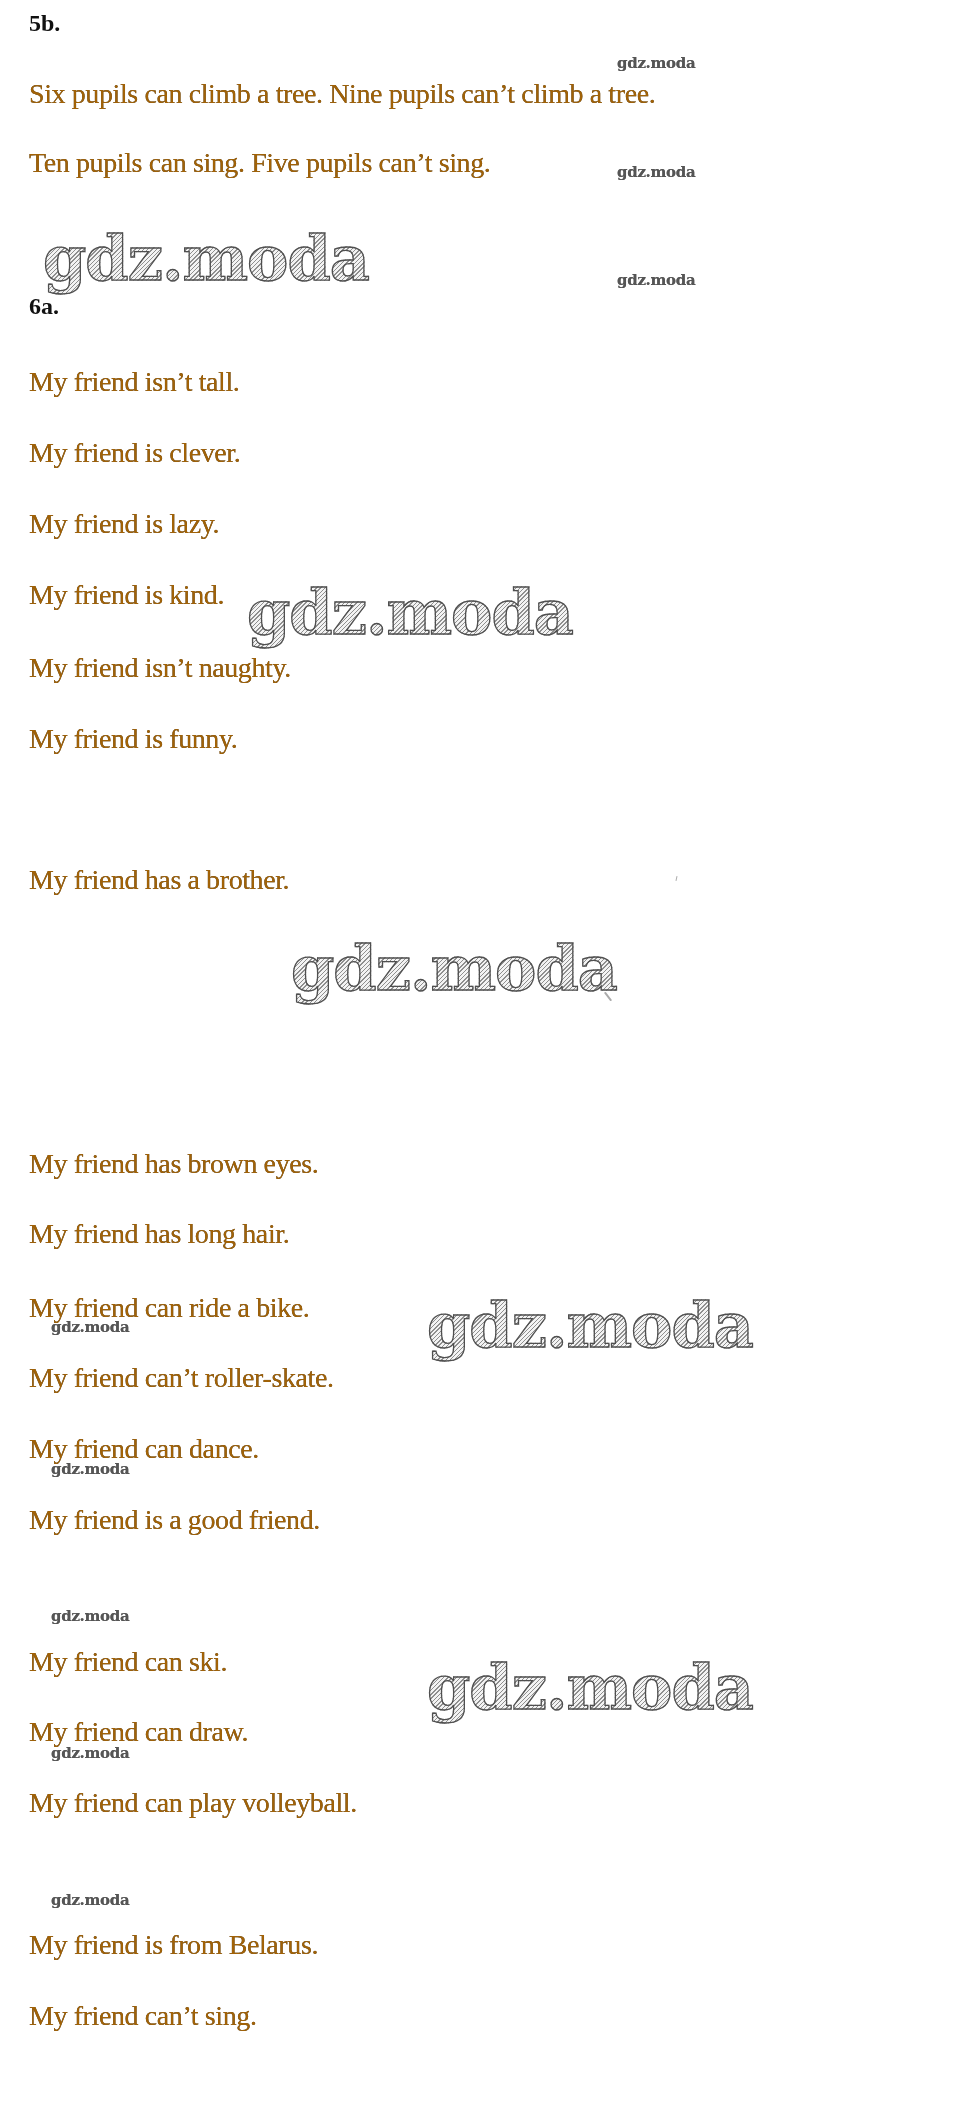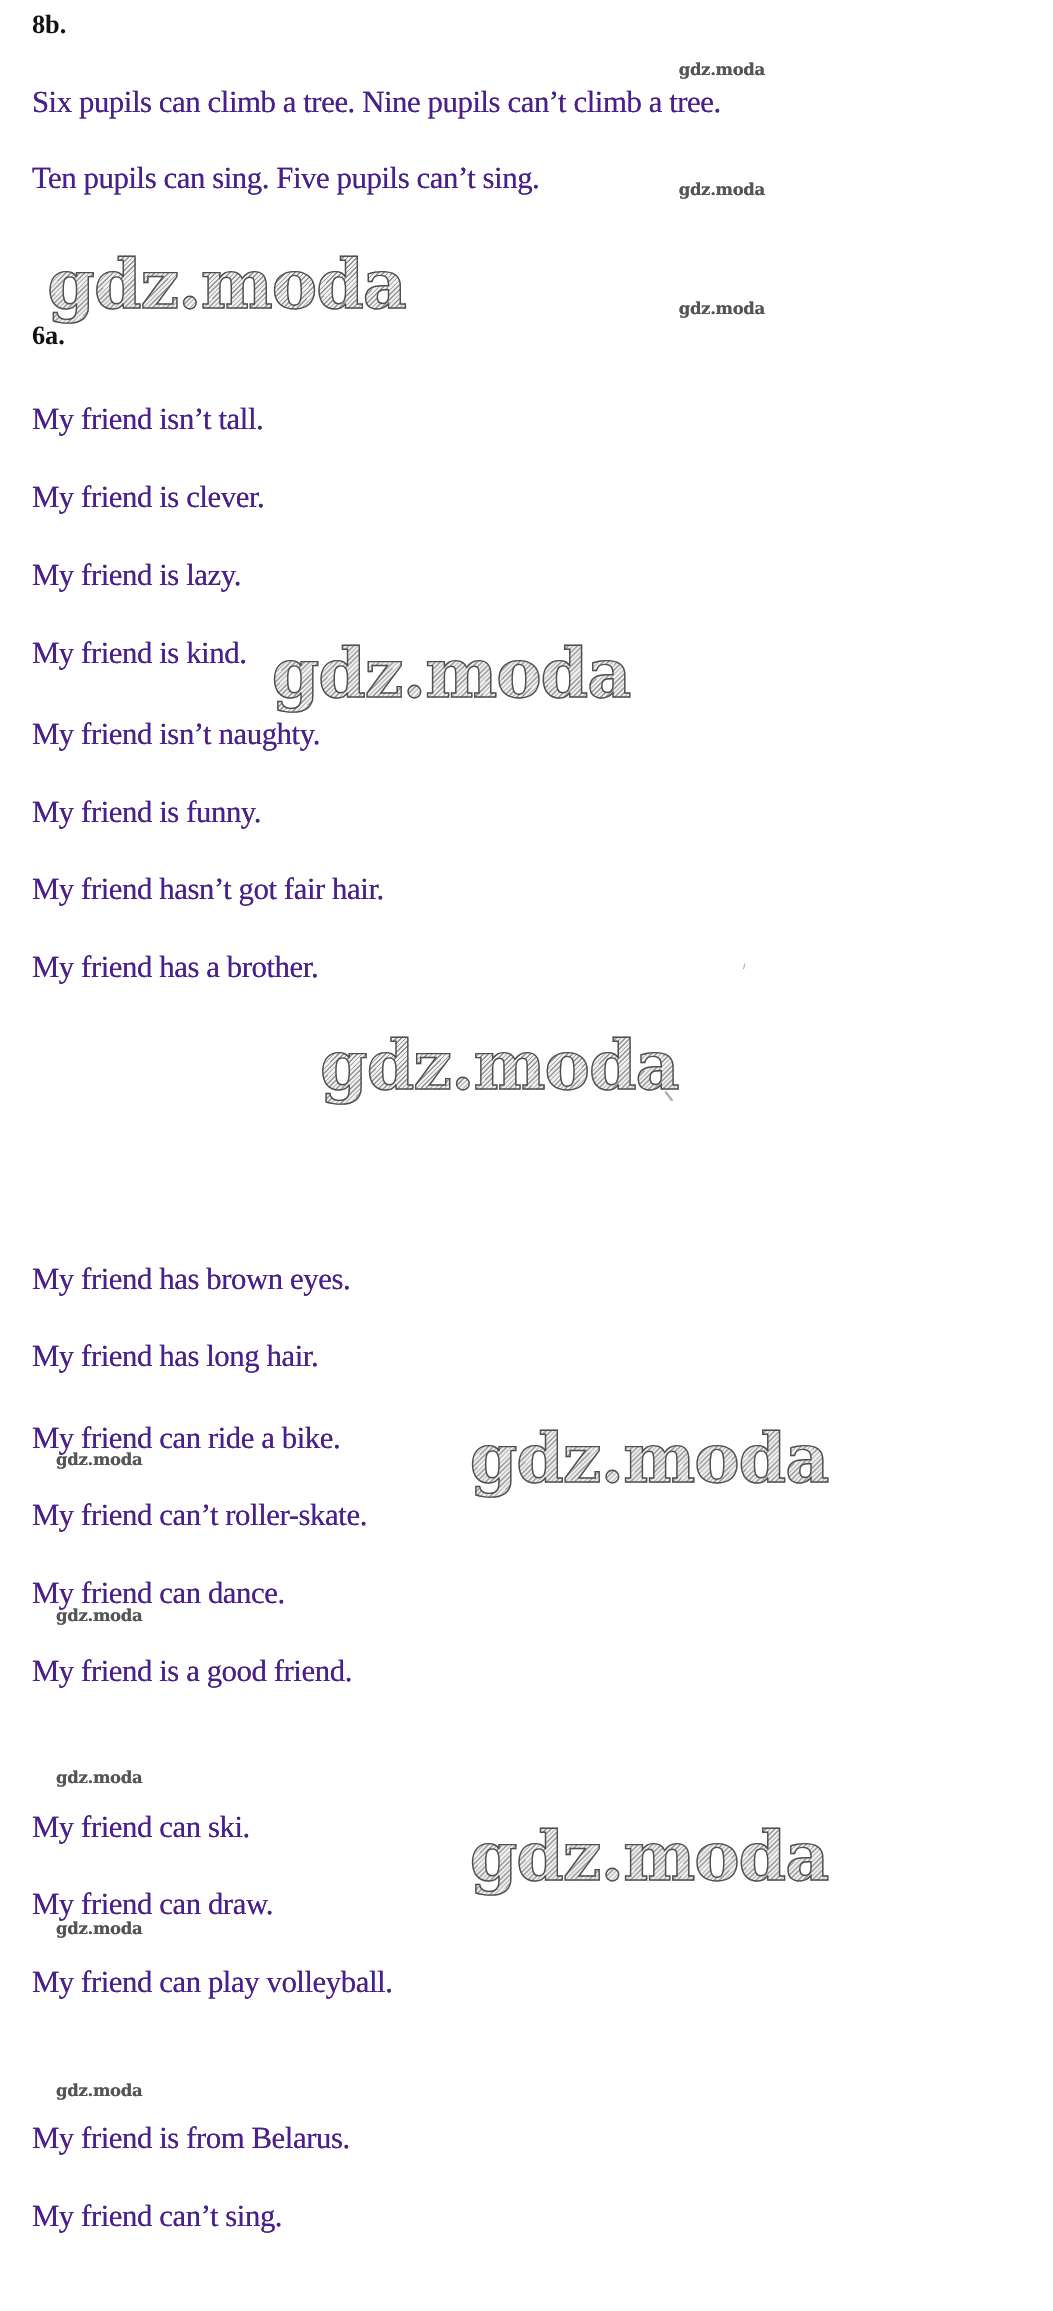--- a/index.html
+++ b/index.html
@@ -19,21 +19,21 @@
     line-height:28px;
     color:#111111;
     white-space:nowrap;
   }
   .line{
     position:absolute;
     left:29px;
     font-size:28px;
     line-height:34px;
     letter-spacing:-0.4px;
-    color:#4c1d95;
+    color:#a16207;
     white-space:nowrap;
     text-shadow:0 0 0.5px #444444;
   }
   .wm-small{
     position:absolute;
     font-family:"DejaVu Serif", serif;
     font-weight:bold;
     font-size:15px;
     line-height:1;
     letter-spacing:-0.3px;
@@ -66,41 +66,40 @@
   }
   .artifact-2{
     left:607px;top:991px;width:2px;height:11px;transform:rotate(-38deg);border-radius:1px;
   }
 </style>
 </head>
 <body>
 
 <div class="page">
 
-  <div class="heading" style="top:9px">8b.</div>
+  <div class="heading" style="top:9px">5b.</div>
   <div class="wm-small" style="left:617px;top:56px">gdz.moda</div>
   <div class="line" style="top:77px">Six pupils can climb a tree. Nine pupils can’t climb a tree.</div>
   <div class="line" style="top:146px">Ten pupils can sing. Five pupils can’t sing.</div>
   <div class="wm-small" style="left:617px;top:165px">gdz.moda</div>
 
   <div class="wm-big" style="left:43px;top:222px">gdz.moda</div>
   <div class="wm-small" style="left:617px;top:273px">gdz.moda</div>
 
   <div class="heading" style="top:292px">6a.</div>
 
   <div class="line" style="top:365px">My friend isn’t tall.</div>
   <div class="line" style="top:436px">My friend is clever.</div>
   <div class="line" style="top:507px">My friend is lazy.</div>
   <div class="line" style="top:578px">My friend is kind.</div>
 
   <div class="wm-big" style="left:247px;top:576px">gdz.moda</div>
 
   <div class="line" style="top:651px">My friend isn’t naughty.</div>
   <div class="line" style="top:722px">My friend is funny.</div>
-  <div class="line" style="top:792px">My friend hasn’t got fair hair.</div>
   <div class="line" style="top:863px">My friend has a brother.</div>
   <div class="artifact artifact-1"></div>
 
   <div class="wm-big" style="left:291px;top:932px">gdz.moda</div>
   <div class="artifact artifact-2"></div>
 
   <div class="line" style="top:1147px">My friend has brown eyes.</div>
   <div class="line" style="top:1217px">My friend has long hair.</div>
   <div class="line" style="top:1291px">My friend can ride a bike.</div>
   <div class="wm-small" style="left:51px;top:1320px">gdz.moda</div>

